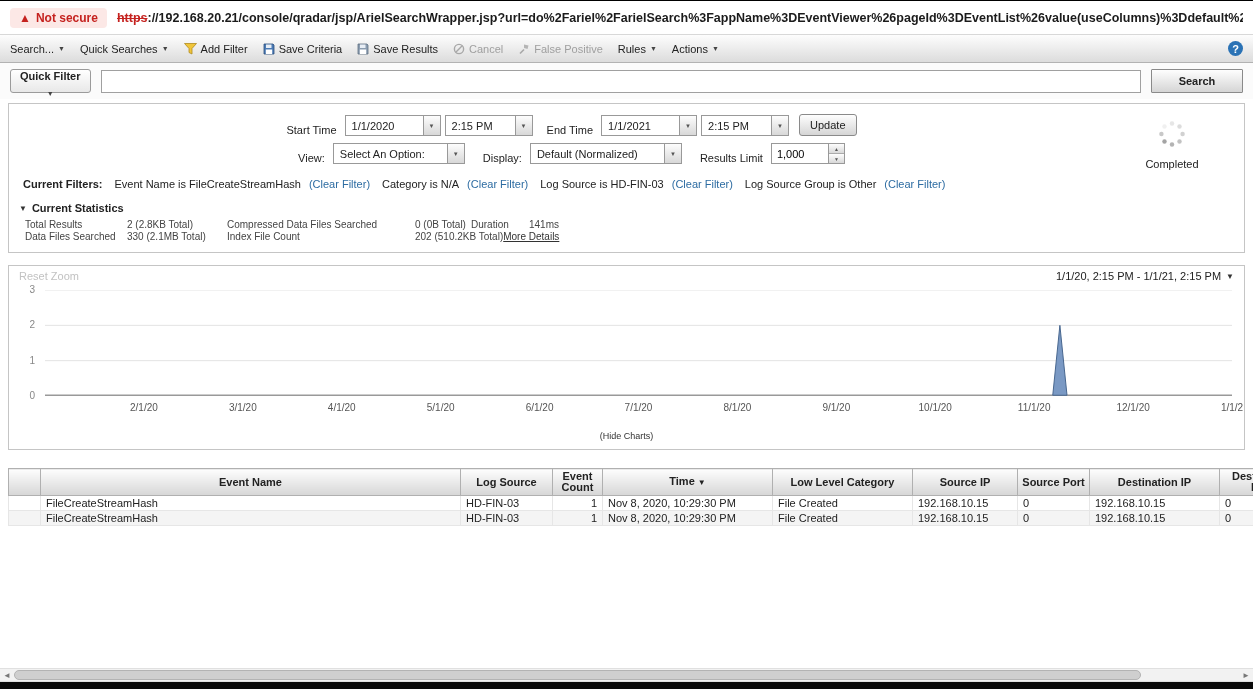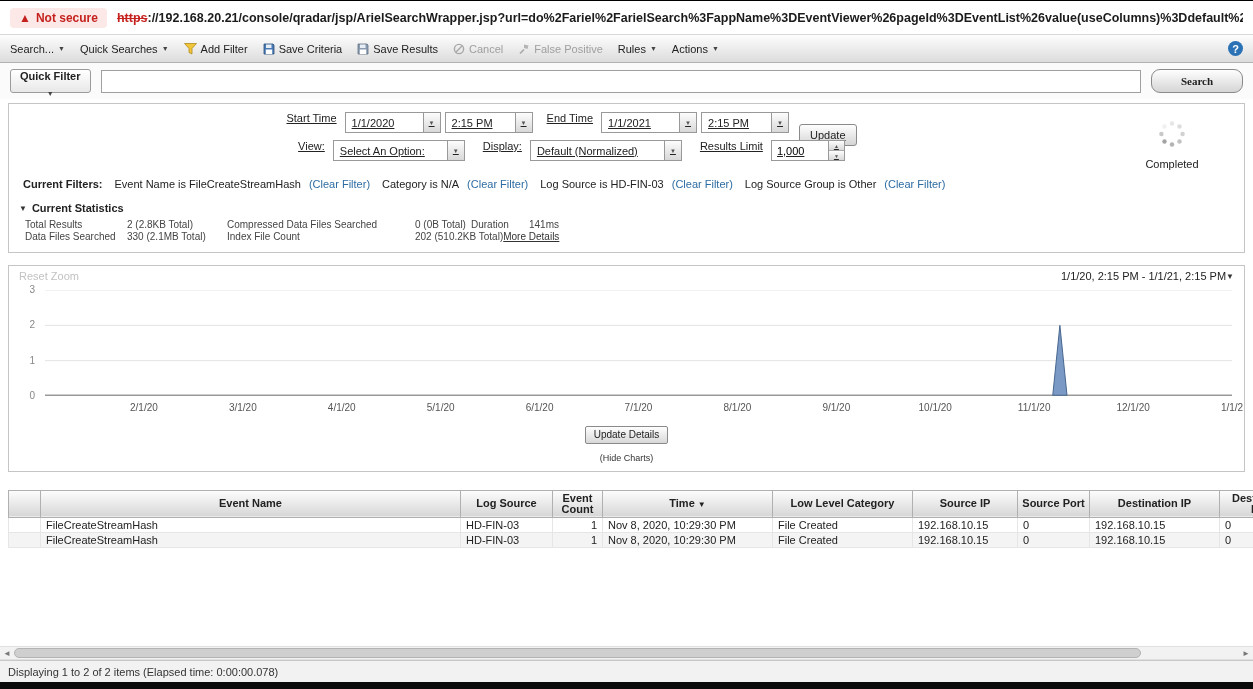--- a/index.html
+++ b/index.html
@@ -19,26 +19,26 @@
 .tb-item { display:inline-flex; align-items:center; gap:4px; font-size:11px; color:#222; cursor:pointer; white-space:nowrap; }
 .tb-item.disabled { color:#9f9f9f; cursor:default; }
 .caret { font-size:7px; color:#444; }
 .tb-icon { display:inline-flex; align-items:center; }
 .tb-help { margin-left:auto; width:15px; height:15px; border-radius:50%; background:#2a72b5; color:#fff; font-size:11px; font-weight:bold; display:flex; align-items:center; justify-content:center; cursor:pointer; }
 
 
 .qf-row { flex:0 0 36px; display:flex; align-items:center; padding:0 10px; background:#fbfbfb; }
 .qf-combo { display:inline-flex; align-items:center; gap:8px; height:24px; padding:0 9px; background:linear-gradient(#fff,#e8e8e8); border:1px solid #9b9b9b; border-radius:3px; font-size:11px; font-weight:bold; color:#222; cursor:pointer;flex-direction:column; }
 .qf-input { flex:1; height:23px; margin:0 10px; border:1px solid #a0a0a0; font-size:12px; padding:0 6px; background:#fff; }
-.qf-search { width:92px; height:24px; background:linear-gradient(#fefefe,#d5d5d5); border:1px solid #8a8a8a; border-radius:9px; font-size:11px; font-weight:bold; color:#222; cursor:pointer; font-family:Liberation Serif, serif; }
+.qf-search { width:92px; height:24px; background:linear-gradient(#fefefe,#d5d5d5); border:1px solid #8a8a8a; border-radius:1px; font-size:11px; font-weight:bold; color:#222; cursor:pointer; font-family:Liberation Sans, sans-serif; }
 
 
 .panel { margin:4px 8px 0; border:1px solid #c5c5c5; background:#fff; position:relative; padding:8px 0 10px; }
 .center-rows { display:flex; flex-direction:column; align-items:center; padding-right:120px; }
-.p-row { display:flex; align-items:flex-start; gap:4px; height:24px; font-size:11px; color:#222;text-decoration:underline; }
+.p-row { display:flex; align-items:flex-end; gap:4px; height:24px; font-size:11px; color:#222; }
 .p-row + .p-row { margin-top:4px; }
 .p-lbl { margin:0 4px 0 10px; white-space:nowrap; }
 .combo { display:inline-flex; align-items:stretch; height:21px; border:1px solid #999; background:#fff; }
 .combo-val { display:flex; align-items:center; padding:0 6px; font-size:11px; color:#222; flex:1; white-space:nowrap; overflow:hidden; }
 .combo-btn { width:17px; display:flex; align-items:center; justify-content:center; border-left:1px solid #999; background:linear-gradient(#fdfdfd,#d8d8d8); font-size:6px; color:#555; cursor:pointer; flex:0 0 17px; }
 .btn { height:22px; padding:0 10px; background:linear-gradient(#fefefe,#d5d5d5); border:1px solid #8a8a8a; border-radius:3px; font-size:11px; color:#222; cursor:pointer; font-family:inherit; margin-left:6px;margin-top:12px; }
 .spin-wrap { display:inline-flex; height:21px; }
 .spin-input { width:58px; border:1px solid #999; font-size:11px; padding:0 5px; font-family:inherit; }
 .spin-btns { display:flex; flex-direction:column; width:16px; border:1px solid #999; border-left:none; }
 .spin-up,.spin-down { flex:1; display:flex; align-items:center; justify-content:center; font-size:5px; color:#555; background:linear-gradient(#fdfdfd,#d8d8d8); cursor:pointer; }
@@ -56,21 +56,21 @@
 .stats-toggle { font-size:8px; color:#333; }
 .stats-grid { margin:5px 0 0 16px; display:grid; grid-template-columns:102px 100px 188px 56px 58px auto; row-gap:1px; font-size:10px; color:#444; }
 .stats-grid > span { white-space:nowrap; overflow:visible; }
 .more-link { color:#333; text-decoration:underline; cursor:pointer; }
 
 
 .records { margin:12px 8px 0; border:1px solid #c5c5c5; background:#fff; overflow:hidden; }
 .records-header { height:22px; display:flex; align-items:center; padding:0 8px; background:linear-gradient(#fafafa,#ddd); border-bottom:1px solid #c0c0c0; font-size:11px; font-weight:bold; color:#222; }
 .chart-top { display:flex; justify-content:space-between; align-items:center; padding:4px 10px 0; font-size:11px; }
 .reset-zoom { color:#c2c2c2; }
-.range-select { color:#222; display:inline-flex; align-items:center; cursor:pointer; }
+.range-select { color:#222; display:inline-flex; align-items:center; gap:5px; cursor:pointer; }
 .range-caret { font-size:8px; color:#333; }
 .chart-body { position:relative; height:138px; margin:2px 4px 0; }
 .chart-ylabels { position:absolute; left:0; top:6px; bottom:26px; width:28px; }
 .ytick { position:absolute; right:6px; font-size:10px; color:#888; }
 .chart-plot { position:absolute; left:32px; right:8px; top:6px; bottom:26px; }
 .chart-plot svg { display:block; width:100%; height:100%; }
 .chart-xlabels { position:absolute; left:32px; right:8px; bottom:6px; height:14px; }
 .xtick { position:absolute; transform:translateX(-50%); font-size:10px; color:#555; white-space:nowrap; }
 .update-row { text-align:center; padding:2px 0 0; }
 .update-btn { height:18px; padding:0 8px; font-size:10px; background:linear-gradient(#fefefe,#d8d8d8); border:1px solid #8a8a8a; border-radius:2px; color:#222; cursor:pointer; font-family:inherit; }
@@ -317,23 +317,20 @@
           <div class="xtick" style="left: 33.3333%;">5/1/20</div>
           <div class="xtick" style="left: 41.6667%;">6/1/20</div>
           <div class="xtick" style="left: 50%;">7/1/20</div>
           <div class="xtick" style="left: 58.3333%;">8/1/20</div>
           <div class="xtick" style="left: 66.6667%;">9/1/20</div>
           <div class="xtick" style="left: 75%;">10/1/20</div>
           <div class="xtick" style="left: 83.3333%;">11/1/20</div>
           <div class="xtick" style="left: 91.6667%;">12/1/20</div>
           <div class="xtick" style="left: 100%;">1/1/2</div>
         </div>
-    </div>
-    <div class="update-row">
-      <button class="update-btn">Update Details</button>
     </div>
     <div class="hide-row">
       <span class="hide-link">(Hide Charts)</span>
     </div>
   </div>
 
   <div class="events-wrap">
     <table class="events">
       <colgroup>
         <col style="width:32px">
@@ -393,18 +390,15 @@
   <div class="spacer"></div>
 
   <div class="hscroll">
     <div class="hs-arrow">◄</div>
     <div class="hs-track">
       <div class="hs-thumb"></div>
     </div>
     <div class="hs-arrow">►</div>
   </div>
 
-  <div class="status-bar">
-    <span>Displaying 1 to 2 of 2 items (Elapsed time: 0:00:00.078)</span>
-  </div>
 
   <div class="bottom-strip"></div>
 </div>
 
 </body></html>

